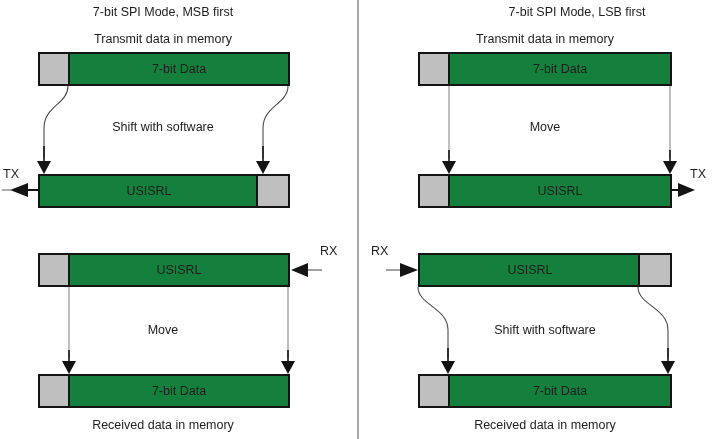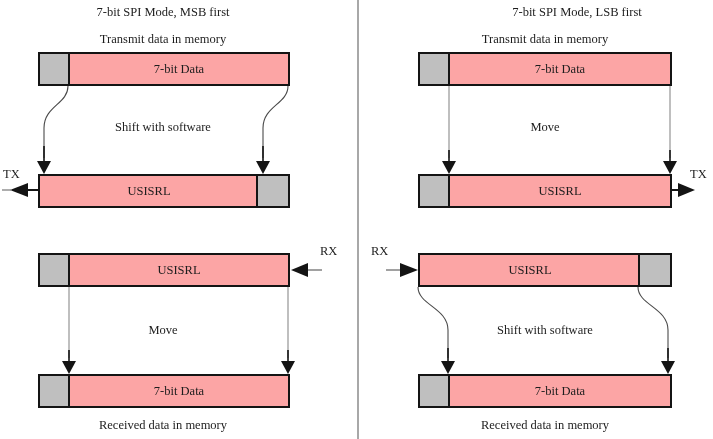--- a/index.html
+++ b/index.html
@@ -1,22 +1,22 @@
 <!DOCTYPE html>
 <html><head>
 <meta charset="utf-8">
 <style>
   html,body{margin:0;padding:0;background:#ffffff;}
   body{width:713px;height:439px;position:relative;overflow:hidden;
        font-family:"Liberation Sans","DejaVu Sans",sans-serif;color:#1a1a1a;}
-  #stage{position:absolute;left:0;top:0;width:713px;height:421px;font-family:Liberation Serif, serif;}
+  #stage{position:absolute;left:0;top:0;width:713px;height:421px;}
   .lbl{position:absolute;font-size:12.5px;line-height:1;white-space:nowrap;color:#1d1d1d;}
   .lbl.c{transform:translateX(-50%);}
   
-  .reg{position:absolute;box-sizing:border-box;border:2.5px solid #141414;background:#fca5a5;}
+  .reg{position:absolute;box-sizing:border-box;border:2.5px solid #141414;background:#15803d;}
   .cell{position:absolute;top:0;bottom:0;box-sizing:border-box;background:#bfbfbf;}
   .cell.left{left:0;border-right:2.5px solid #141414;}
   .cell.right{right:0;border-left:2.5px solid #141414;}
   .regtxt{position:absolute;left:0;right:0;top:50%;transform:translateY(-50%);
           text-align:center;font-size:12.5px;line-height:1;pointer-events:none;color:#1d1d1d;}
   .regtxt.ofs-l{left:30px;}
   .regtxt.ofs-r{right:30px;}
   svg.ov{position:absolute;left:0;top:0;width:713px;height:439px;overflow:visible;}
   .divider{position:absolute;top:0;width:2px;height:439px;background:#a8a8a8;}
 </style>

